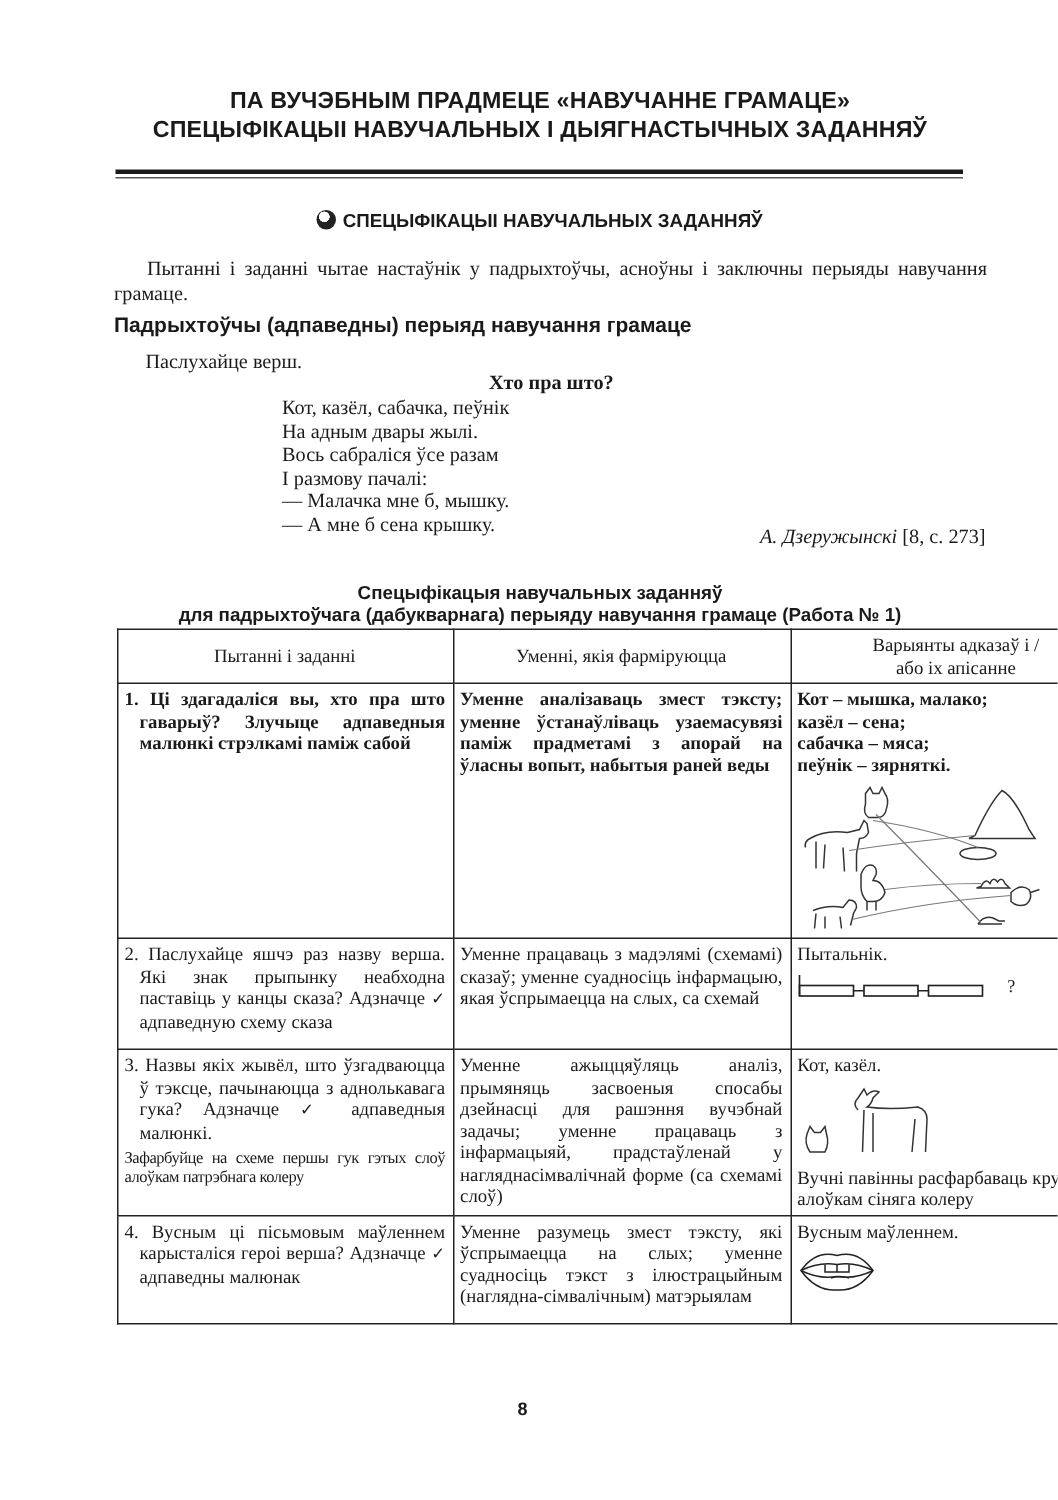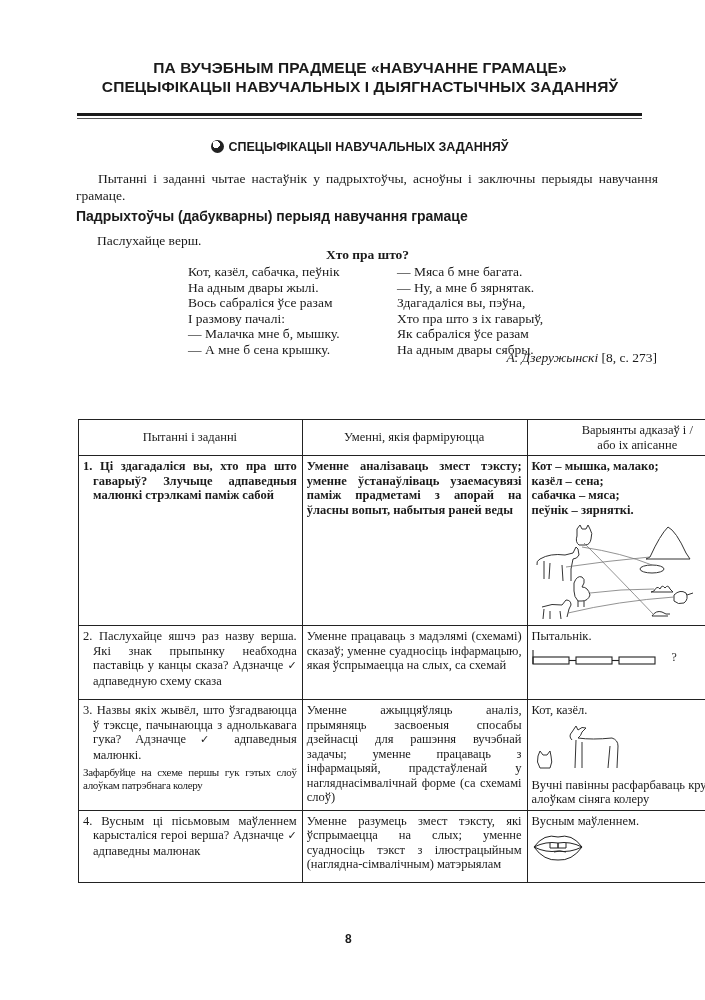--- a/index.html
+++ b/index.html
@@ -62,46 +62,42 @@
     <div>СПЕЦЫФІКАЦЫІ НАВУЧАЛЬНЫХ І ДЫЯГНАСТЫЧНЫХ ЗАДАННЯЎ</div>
   </div>
   <div class="rule-thick"></div>
   <div class="rule-thin"></div>
 
   <div class="section-head sans">
     <span class="section-icon"></span><span>СПЕЦЫФІКАЦЫІ НАВУЧАЛЬНЫХ ЗАДАННЯЎ</span>
   </div>
 
   <div class="intro serif">Пытанні і заданні чытае настаўнік у падрыхтоўчы, асноўны і заключны перыяды навучання грамаце.</div>
-  <div class="sub-head sans">Падрыхтоўчы (дабукварны) перыяд навучання грамаце</div>
+  <div class="sub-head sans">Падрыхтоўчы (адпаведны) перыяд навучання грамаце</div>
 
   <div class="listen serif">Паслухайце верш.</div>
   <div class="poem-title serif">Хто пра што?</div>
 
   <div class="poem-col left serif">
     <span class="poem-line">Кот, казёл, сабачка, пеўнік</span>
     <span class="poem-line">На адным двары жылі.</span>
     <span class="poem-line">Вось сабраліся ўсе разам</span>
     <span class="poem-line">І размову пачалі:</span>
     <span class="poem-line">— Малачка мне б, мышку.</span>
     <span class="poem-line">— А мне б сена крышку.</span>
   </div>
-  <div class="poem-col right serif">
-    <span class="poem-line">— Мяса б мне багата.</span>
-    <span class="poem-line">— Ну, а мне б зярнятак.</span>
-    <span class="poem-line">Здагадаліся вы, пэўна,</span>
-    <span class="poem-line">Хто пра што з іх гаварыў,</span>
-    <span class="poem-line">Як сабраліся ўсе разам</span>
-    <span class="poem-line">На адным двары сябры.</span>
-  </div>
   <div class="poem-author serif">
     <i>А. Дзеружынскі</i>
     <span>[8, с. 273]</span>
   </div>
 
+  <div class="table-caption sans">
+    <div>Спецыфікацыя навучальных заданняў</div>
+    <div>для падрыхтоўчага (дабукварнага) перыяду навучання грамаце (Работа № 1)</div>
+  </div>
 
   <table class="spec serif">
     <tbody>
         <tr>
       <th class="c1">Пытанні і заданні</th>
       <th class="c2">Уменні, якія фарміруюцца</th>
       <th class="c3">
         <span style="display:inline-block;width:130px;">Варыянты адказаў і / або іх апісанне</span>
       </th>
     </tr>

